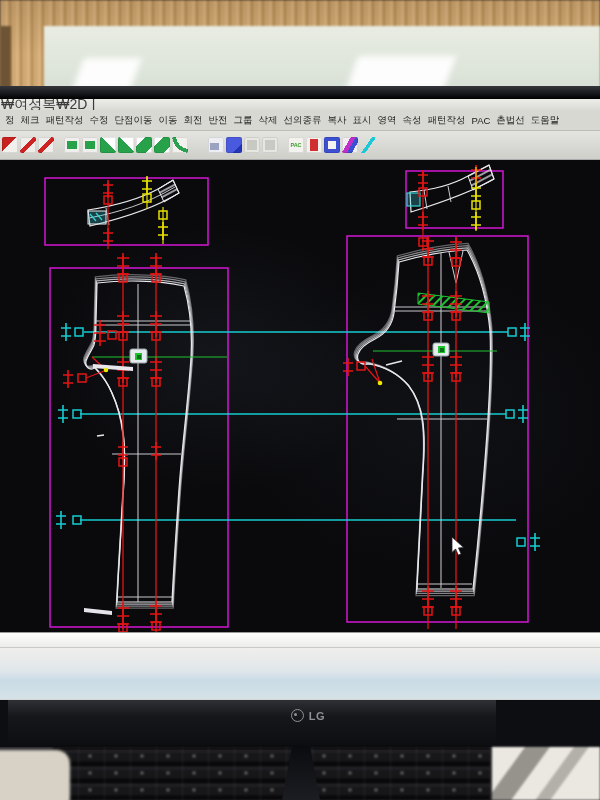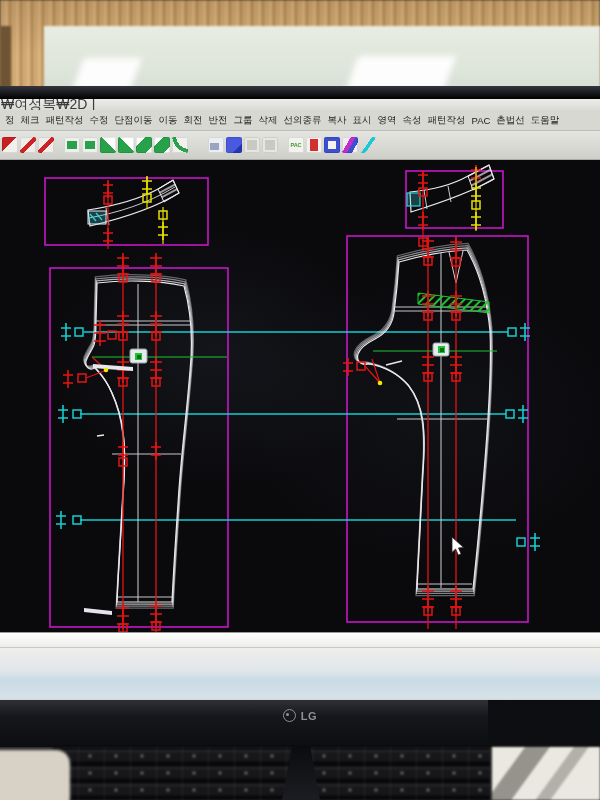--- a/index.html
+++ b/index.html
@@ -55,21 +55,21 @@
     background:radial-gradient(240px 190px at 36% 42%,rgba(95,105,125,.12),transparent 70%),
                radial-gradient(280px 210px at 72% 55%,rgba(85,95,115,.09),transparent 70%),
                #0a0a0d;}
   .canvas svg{position:absolute;left:0;top:0;}
 
   .statusband{height:67px;border-top:1px solid #9a9a98;box-sizing:border-box;
     background:linear-gradient(180deg,#fbfbf9 0,#efefec 22%,#e6e9ea 45%,#dfe6ea 58%,#c9dbe5 72%,#d6e2e8 100%);}
   .statusband .ridge{height:14px;border-bottom:1px solid #c9c9c6;background:linear-gradient(180deg,#fff,#ececе9);}
   .statusband .ridge{height:14px;border-bottom:1px solid #c9c9c6;background:linear-gradient(180deg,#fff,#ececea);}
 
-  .bezel-bottom{position:absolute;left:0;top:614px;width:488px;height:47px;
+  .bezel-bottom{position:absolute;left:8px;top:614px;width:488px;height:47px;
     background:linear-gradient(180deg,#2e3036,#16171b 35%,#0c0d10);}
   .lg-badge{position:absolute;left:0;top:9px;width:600px;display:flex;justify-content:center;
     align-items:center;gap:5px;color:#8f9196;}
   .lg-circle{width:13px;height:13px;border:1.5px solid #8f9196;border-radius:50%;position:relative;box-sizing:border-box;}
   .lg-circle::after{content:"";position:absolute;left:2.5px;top:2.5px;width:3px;height:3px;border-radius:50%;background:#8f9196;}
   .lg-text{font-size:11px;font-weight:bold;letter-spacing:.5px;}
 
   
   .desk{position:absolute;left:0;top:747px;width:600px;height:53px;background:#2a2a2e;}
   .kb{position:absolute;left:52px;top:0;width:438px;height:53px;filter:blur(1.1px);

